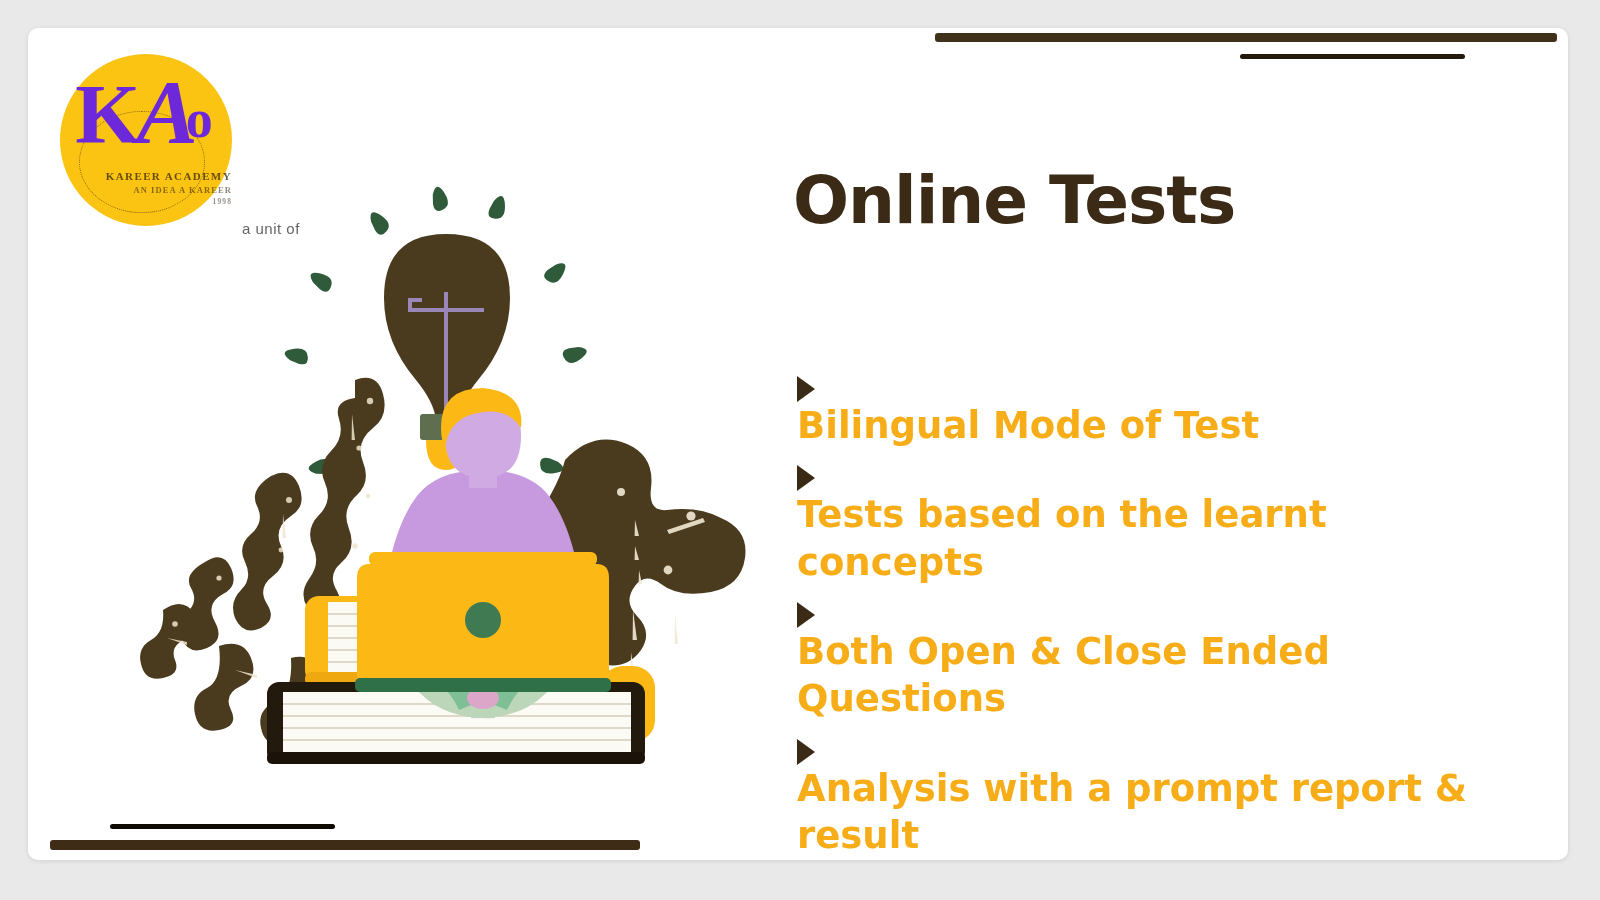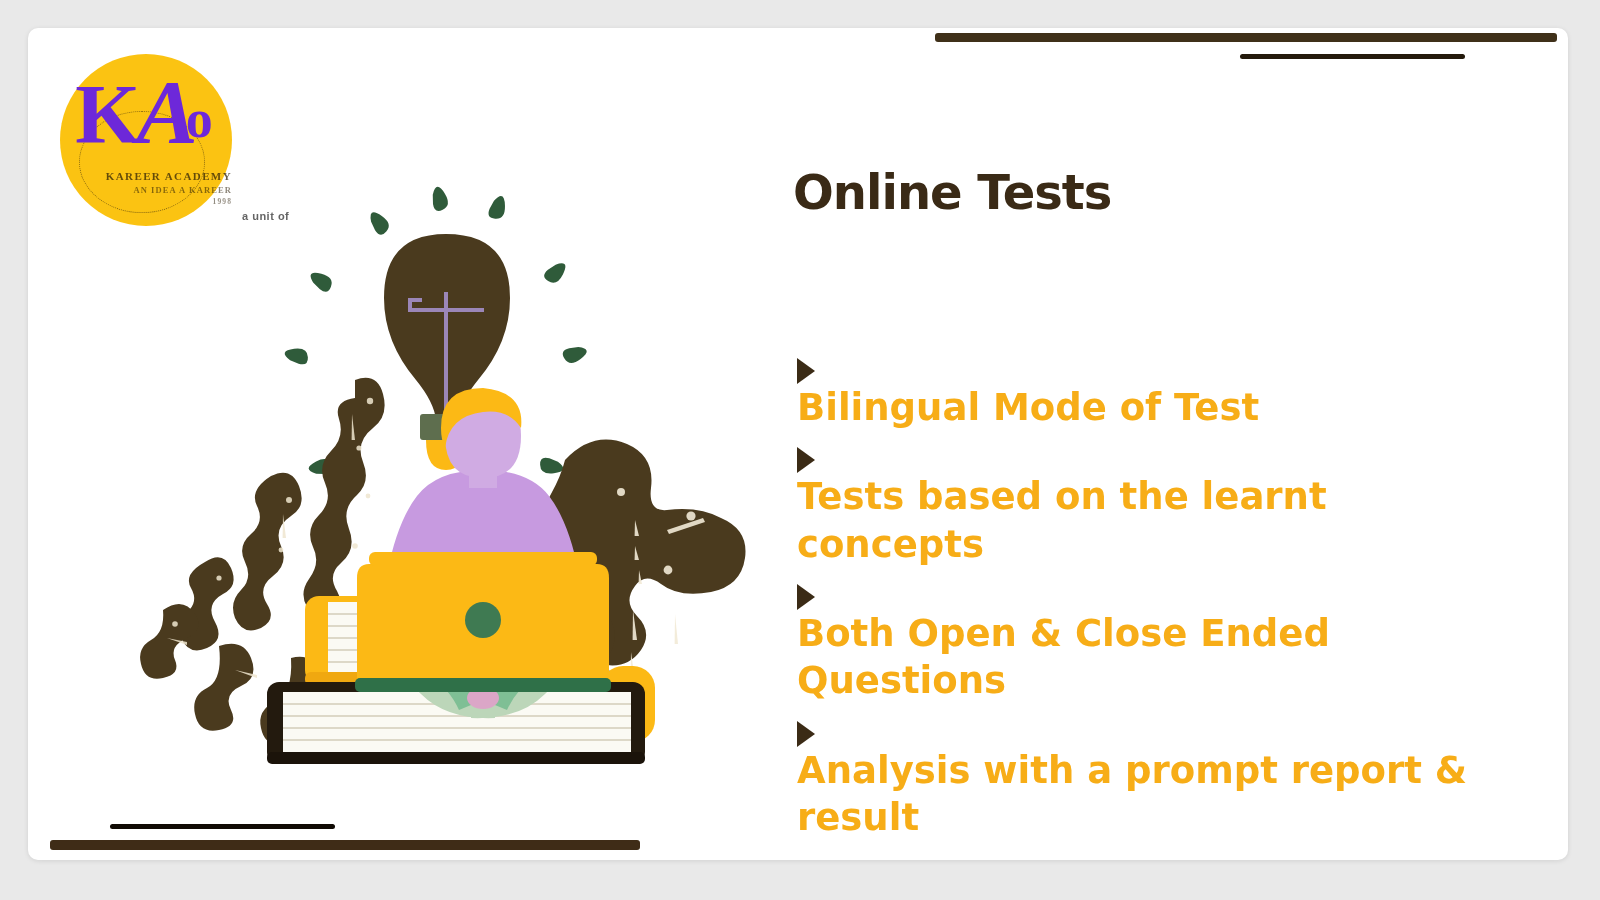--- a/index.html
+++ b/index.html
@@ -123,23 +123,23 @@
     font-weight: 700;
     white-space: nowrap;
     opacity: .72;
   }
   .logo-line1 { top: 116px; font-size: 11px; letter-spacing: 1.4px; }
   .logo-line2 { top: 131px; font-size: 8.5px; letter-spacing: 1.1px; opacity:.55; }
   .logo-line3 { top: 143px; font-size: 7.5px; letter-spacing: 1.1px; opacity:.5; }
   .logo-sidemark {
     position: absolute;
     left: 182px;
-    top: 156px;
-    font-size: 11px;
-    font-weight: 700;
+    top: 166px;
+    font-size: 15px;
+    font-weight: 400;
     color: #4a4a4a;
     letter-spacing: .5px;
     opacity: .85;
     white-space: nowrap;
   }
 
   
   .illustration {
     position: absolute;
     left: 95px;
@@ -151,21 +151,21 @@
 
   
   .content-col {
     position: absolute;
     left: 735px;
     top: 140px;
     width: 770px;
   }
   .slide-title {
     font-family: "DejaVu Sans", sans-serif;
-    font-size: 48px;
+    font-size: 66px;
     line-height: 1.0;
     font-weight: 700;
     color: #3a2a16;
     letter-spacing: -1px;
     margin: 0 0 0 30px;
   }
   .bullet-list {
     margin: 128px 0 0 34px;
     padding: 0;
     list-style: none;

